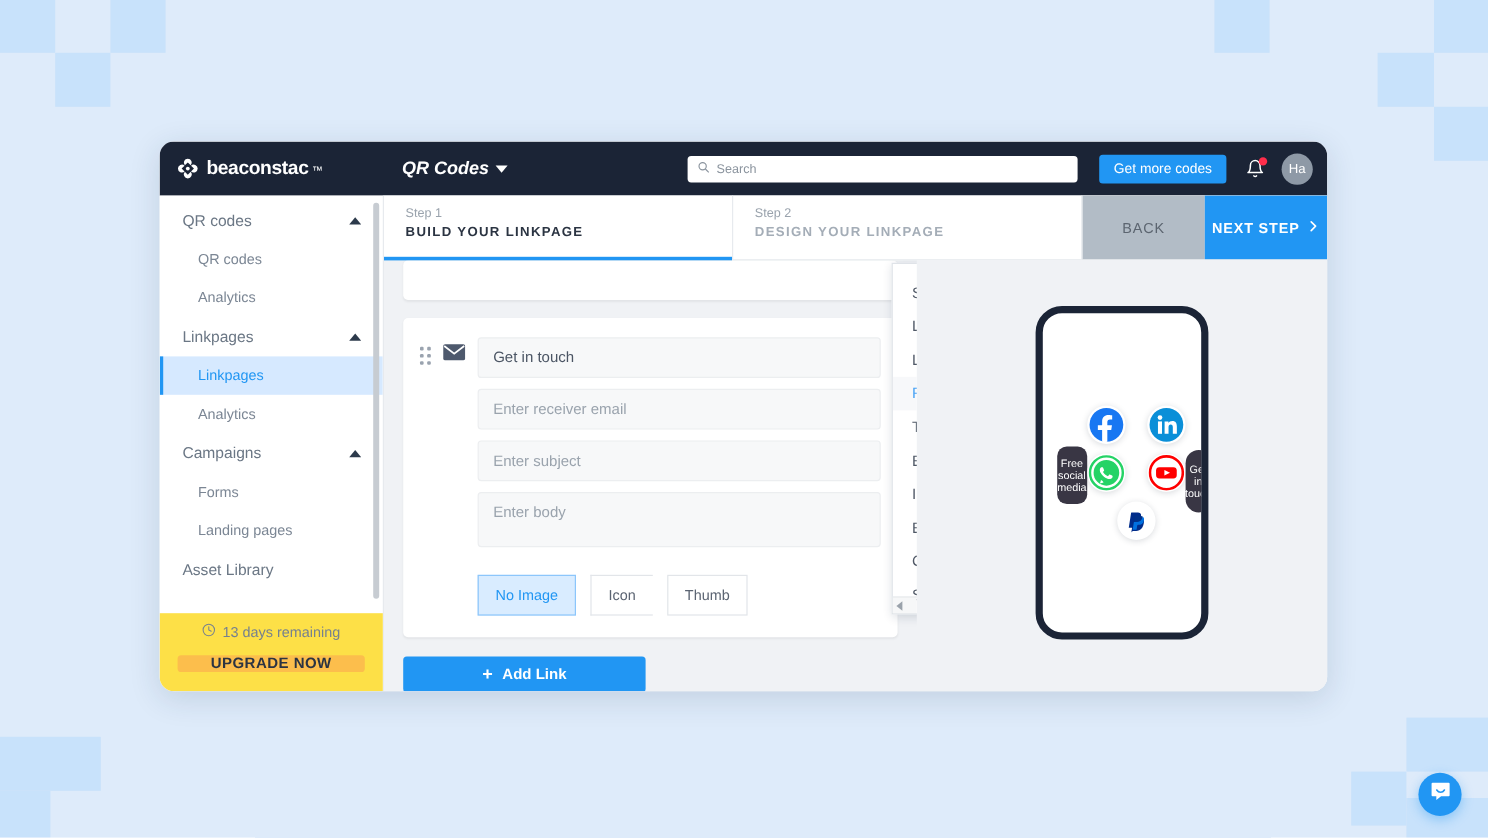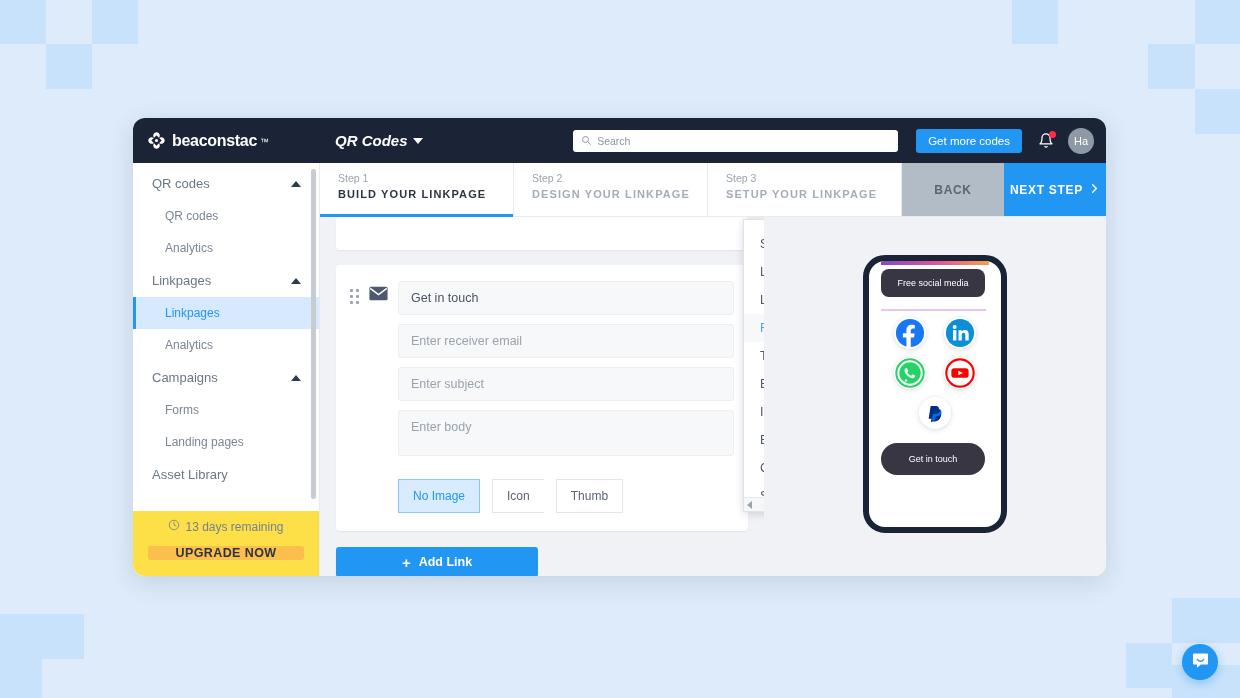--- a/index.html
+++ b/index.html
@@ -154,21 +154,21 @@
     font-size: 11px; font-weight: bold; letter-spacing: 1.1px;
     color: #a4adb7;
   }
   .step.active .step-title { color: #2b3442; }
   .step.active::after {
     content: ""; position: absolute; left: 0; right: 0; bottom: -1px;
     height: 3px; background: #2196f3;
   }
   .btn-back {
     width: 102px; flex: none; background: #b2bcc6; color: #5c6570;
-    font-size: 12px; letter-spacing: .7px; font-weight: bold;
+    font-size: 12px; letter-spacing: .7px; font-weight: normal;
     border: none; cursor: pointer;
   }
   .btn-next {
     width: 102px; flex: none; background: #2196f3; color: #fff;
     font-size: 12px; letter-spacing: .7px; font-weight: bold;
     border: none; cursor: pointer;
     display: flex; align-items: center; justify-content: center; gap: 6px;
   }
 
   .work-area { flex: 1; display: flex; min-height: 0; position: relative; }
@@ -249,21 +249,21 @@
 
   
   .preview {
     flex: 1; display: flex; align-items: flex-start; justify-content: center;
     padding-top: 38px; background: #f0f2f5;
   }
   .phone {
     width: 144px; height: 278px;
     border: 6px solid #1b2436; border-radius: 22px;
     background: #fff; overflow: hidden;
-    display: flex; flex-direction: column; 
+    display: flex; align-items: center;
     padding: 0 12px;
   }
   .phone-topbar { width: 100%; height: 4px; background: linear-gradient(90deg,#7f4ac7,#e0539c,#f5a04b); }
   .pill-title {
     margin-top: 4px; width: 104px; padding: 9px 0;
     background: #393644; color: #fff; border-radius: 8px;
     font-size: 9px; text-align: center;
   }
   .divider-line { width: 105px; height: 1.5px; background: #e5c7e8; margin: 12px 0 6px; }
   .soc-grid { display: flex; flex-direction: column; align-items: center; gap: 8px; }
@@ -401,24 +401,20 @@
     <div class="main">
 
       <div class="steps-bar">
         <div class="step active">
           <div class="step-num">Step 1</div>
           <div class="step-title">BUILD YOUR LINKPAGE</div>
         </div>
         <div class="step">
           <div class="step-num">Step 2</div>
           <div class="step-title">DESIGN YOUR LINKPAGE</div>
-        </div>
-        <div class="step">
-          <div class="step-num">Step 3</div>
-          <div class="step-title">SETUP YOUR LINKPAGE</div>
         </div>
         <button class="btn-back">BACK</button>
         <button class="btn-next">
           <span>NEXT STEP</span>
           <span>
             <svg viewBox="0 0 24 24" width="11" height="11">
               <path d="M8 4l8 8-8 8" fill="none" stroke="#fff" stroke-width="3" stroke-linecap="round" stroke-linejoin="round"></path>
             </svg>
           </span>
         </button>

